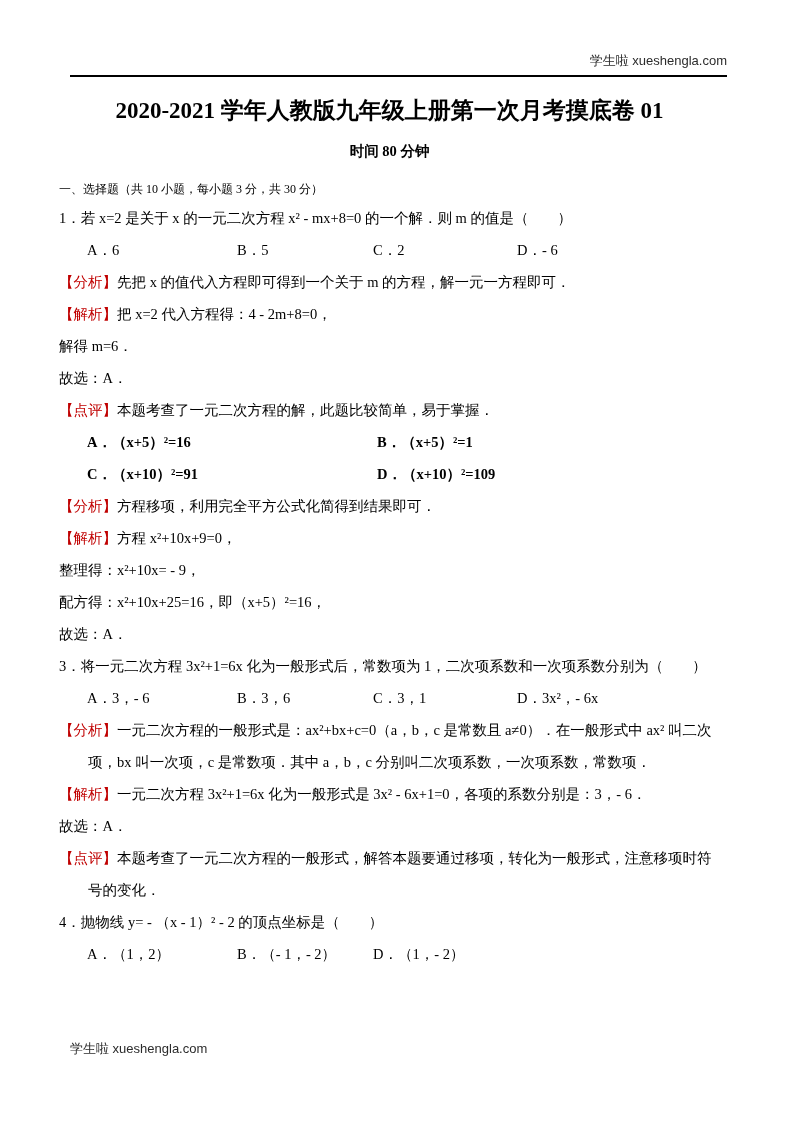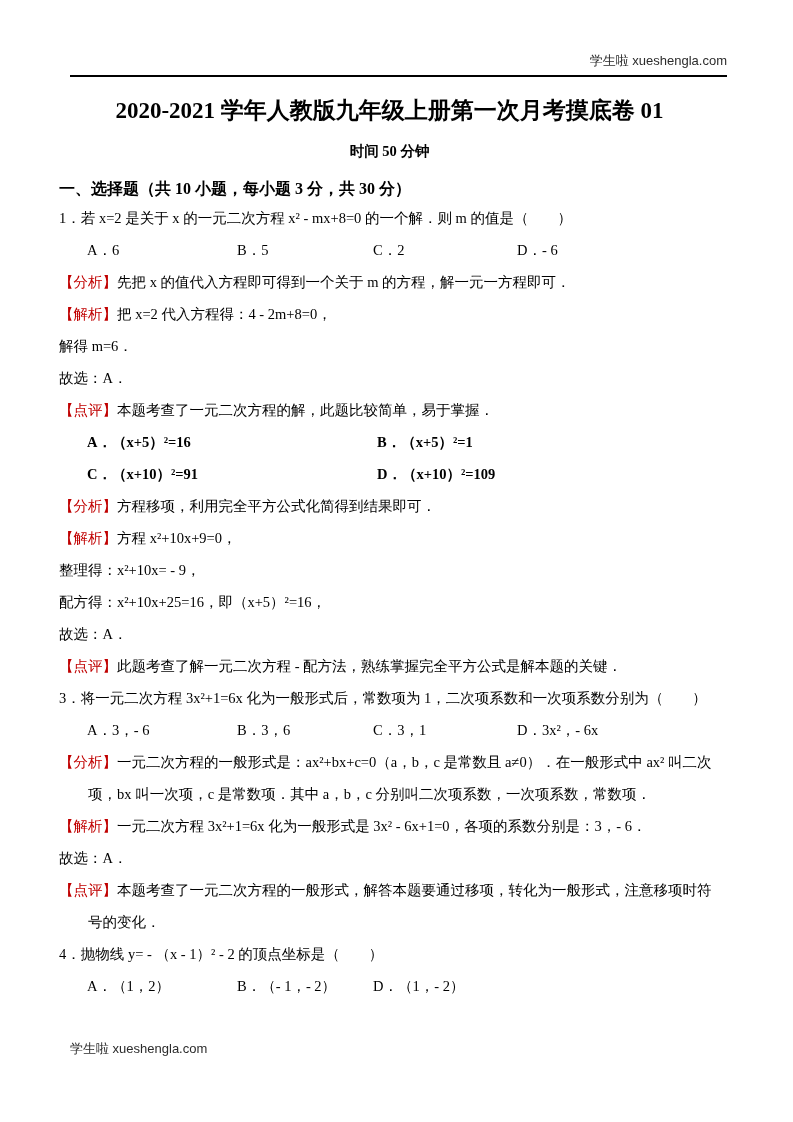--- a/index.html
+++ b/index.html
@@ -54,22 +54,22 @@
   }
   .subtitle {
     margin-top: 12px;
     text-align: center;
     font-weight: bold;
     font-size: 14.5px;
     line-height: 22px;
   }
   .section-heading {
     margin-top: 14px;
-    font-weight: bold;
-    font-size: 16px;
+    font-weight: normal;
+    font-size: 12px;
     line-height: 26px;
   }
   .para {
     margin: 0;
     line-height: 32px;
   }
   .hang {
     padding-left: 29px;
     text-indent: -29px;
   }
@@ -101,21 +101,21 @@
 <body>
 
 <div class="page">
 
   <div class="header-brand">学生啦 xueshengla.com</div>
   <div class="header-rule"></div>
 
   <div class="content">
 
     <h1 class="title">2020-2021 学年人教版九年级上册第一次月考摸底卷 01</h1>
-    <div class="subtitle">时间 50 分钟</div>
+    <div class="subtitle">时间 80 分钟</div>
     <div class="section-heading">一、选择题（共 10 小题，每小题 3 分，共 30 分）</div>
 
     <p class="para">1．若 x=2 是关于 x 的一元二次方程 x² - mx+8=0 的一个解．则 m 的值是（　　）</p>
     <div class="opts opts4">
       <span>A．6</span>
       <span>B．5</span>
       <span>C．2</span>
       <span>D．- 6</span>
     </div>
     <p class="para hang"><span class="lbl">【分析】</span><span>先把 x 的值代入方程即可得到一个关于 m 的方程，解一元一方程即可．</span></p>
@@ -130,21 +130,20 @@
     </div>
     <div class="opts opts2">
       <span>C．（x+10）²=91</span>
       <span>D．（x+10）²=109</span>
     </div>
     <p class="para hang"><span class="lbl">【分析】</span><span>方程移项，利用完全平方公式化简得到结果即可．</span></p>
     <p class="para hang"><span class="lbl">【解析】</span><span>方程 x²+10x+9=0，</span></p>
     <p class="para">整理得：x²+10x= - 9，</p>
     <p class="para">配方得：x²+10x+25=16，即（x+5）²=16，</p>
     <p class="para">故选：A．</p>
-    <p class="para hang"><span class="lbl">【点评】</span><span>此题考查了解一元二次方程 - 配方法，熟练掌握完全平方公式是解本题的关键．</span></p>
 
     <p class="para">3．将一元二次方程 3x²+1=6x 化为一般形式后，常数项为 1，二次项系数和一次项系数分别为（　　）</p>
     <div class="opts opts4">
       <span>A．3，- 6</span>
       <span>B．3，6</span>
       <span>C．3，1</span>
       <span>D．3x²，- 6x</span>
     </div>
     <p class="para hang"><span class="lbl">【分析】</span><span>一元二次方程的一般形式是：ax²+bx+c=0（a，b，c 是常数且 a≠0）．在一般形式中 ax² 叫二次项，bx 叫一次项，c 是常数项．其中 a，b，c 分别叫二次项系数，一次项系数，常数项．</span></p>
     <p class="para hang"><span class="lbl">【解析】</span><span>一元二次方程 3x²+1=6x 化为一般形式是 3x² - 6x+1=0，各项的系数分别是：3，- 6．</span></p>

